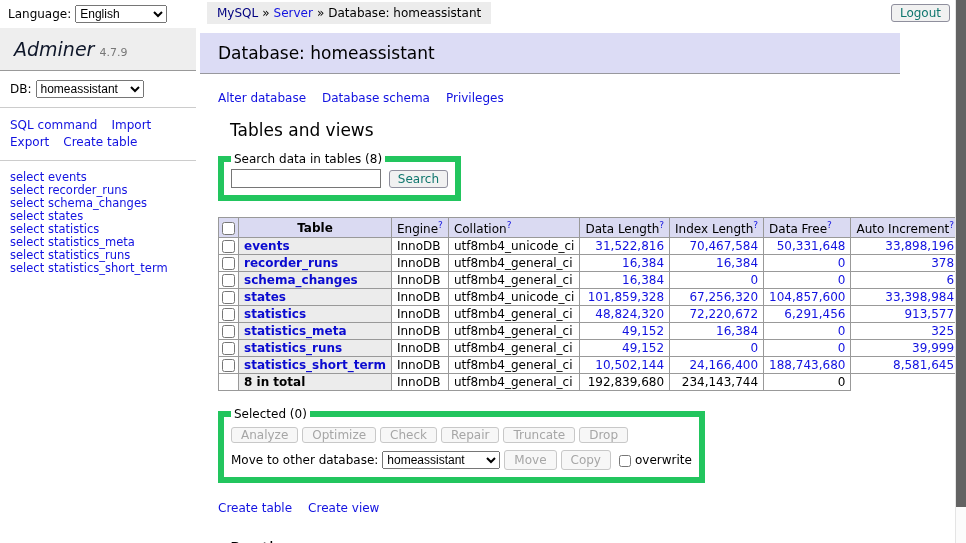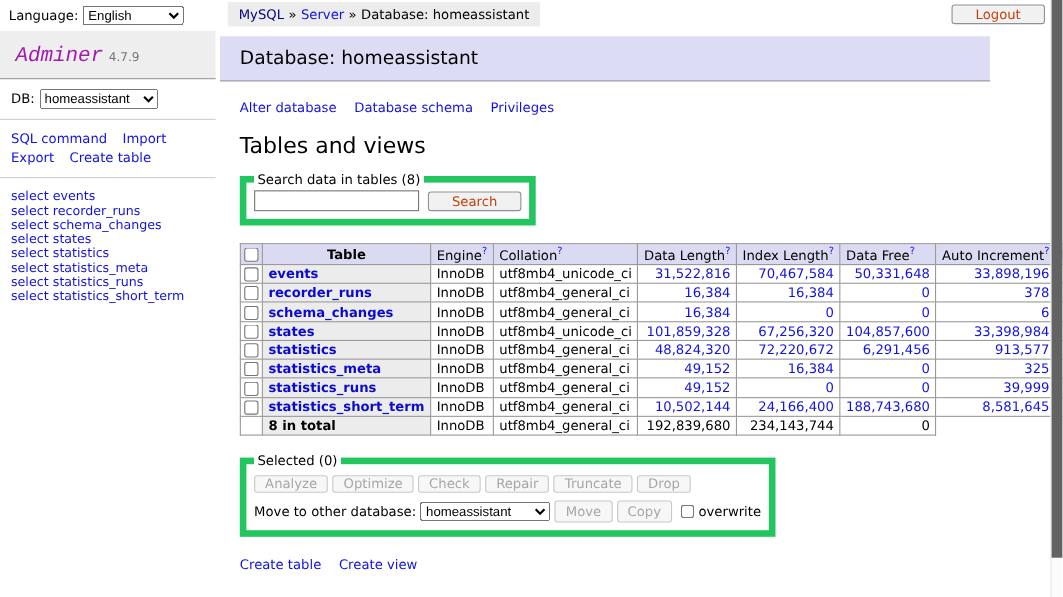--- a/index.html
+++ b/index.html
@@ -36,34 +36,34 @@
   
   .content{margin-left:200px;padding-top:2px;}
   .breadcrumb{
     display:inline-block;margin-left:7px;background:var(--breadcrumb-bg);
     padding:4px 10px;white-space:nowrap;
   }
   .breadcrumb a.first{color:var(--visited-navy);}
   .breadcrumb .sep{color:#000;margin:0 4px;}
   button{
     font-family:"DejaVu Sans","Liberation Sans",sans-serif;font-size:12px;
-    background:#f1f1f1;border:1px solid #8f8f9d;border-radius:3px;padding:1px 21px;color:#c2410c;cursor:pointer;
+    background:#f1f1f1;border:1px solid #8f8f9d;border-radius:3px;padding:1px 8px;color:#0f766e;cursor:pointer;
   }
   button:disabled{color:#a6a6a6;border-color:#c8c8c8;background:#f7f7f7;cursor:default;}
   .logout-btn{position:absolute;top:4px;right:16px;}
 
   
   h2.page-title{
     margin:9px 66px 0 0;background:var(--h2-bg);border-bottom:1px solid #98989e;
     padding:10px 18px;font-size:17px;font-weight:normal;
   }
   .inner{padding:0 66px 0 18px;}
   .link-row{margin:17px 0 0;}
   .link-row a{margin-right:16px;}
-  h3{font-size:20px;font-weight:normal;margin:15px 0 11px;}
+  h3{font-size:17px;font-weight:normal;margin:15px 12px 11px;}
 
   fieldset{border:6px solid #22c55e;margin:0;padding:3px 7px 7px;}
   legend{padding:0 3px;font-size:12px;}
   .search-fieldset{display:inline-block;margin:1px 0 2px;}
   .search-fieldset input[type=text]{width:150px;height:19px;border:1px solid #767676;font-size:12px;padding:1px 3px;}
   .search-fieldset button{margin-left:4px;}
 
   table.db-table{border-collapse:collapse;margin-top:14px;}
   .db-table td,.db-table th{
     border:1px solid #999;padding:1px 5px;height:16px;font-size:12px;vertical-align:middle;white-space:nowrap;
@@ -99,21 +99,21 @@
 <body>
 
 <div class="lang-row">
   <span>Language:</span><select><option>English</option></select>
 </div>
 
 <button class="logout-btn">Logout</button>
 
 <div class="sidebar">
   <h1>
-    <a style="color:#a21caf;font-family:Liberation Mono, monospace;">Adminer</a><span class="version">4.7.9</span>
+    <a style="color:#0f172a;">Adminer</a><span class="version">4.7.9</span>
   </h1>
   <div class="side-block db-row">
     <span>DB:</span><select><option>homeassistant</option></select>
   </div>
   <div class="side-block side-links"><a href="#">SQL command</a><a href="#">Import</a><a href="#">Export</a><a href="#">Create table</a></div>
   <div class="menu-tables">
       <div class="menu-row"><a href="#">select</a> <a href="#">events</a></div>
       <div class="menu-row"><a href="#">select</a> <a href="#">recorder_runs</a></div>
       <div class="menu-row"><a href="#">select</a> <a href="#">schema_changes</a></div>
       <div class="menu-row"><a href="#">select</a> <a href="#">states</a></div>

